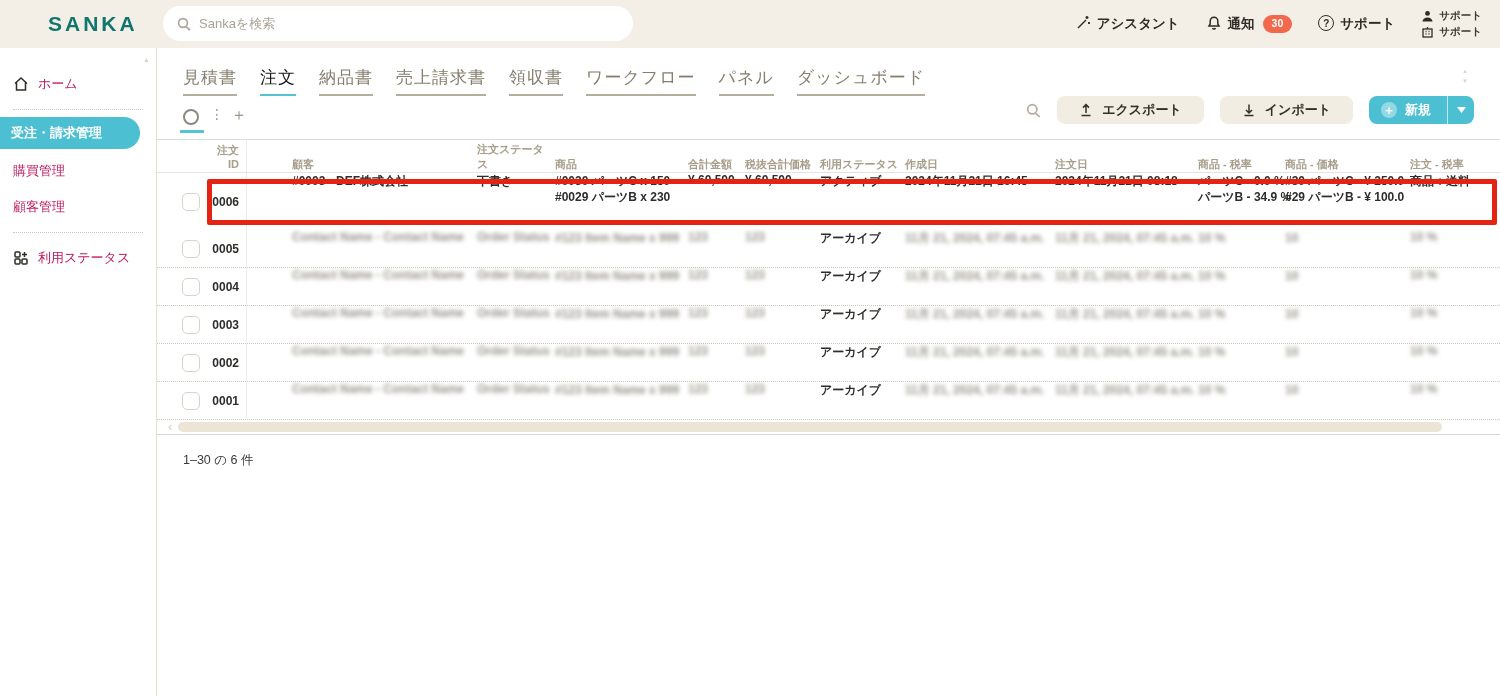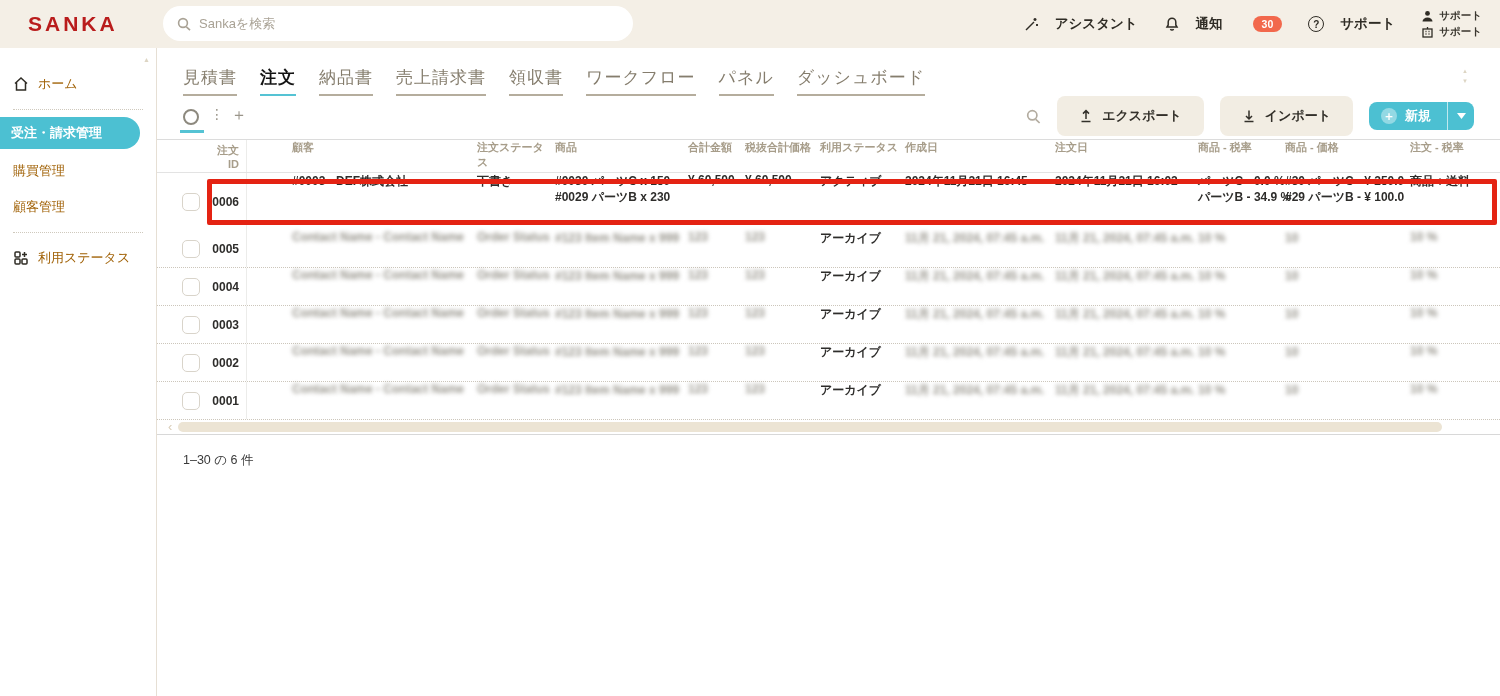--- a/index.html
+++ b/index.html
@@ -1,73 +1,73 @@
 <!DOCTYPE html>
 <html><head>
 <meta charset="utf-8">
 <style>
   *{box-sizing:border-box;margin:0;padding:0}
   html,body{width:1500px;height:696px;overflow:hidden;background:#fff;
     font-family:"Liberation Sans","DejaVu Sans",sans-serif;color:#3a372f}
   
   .topbar{position:absolute;left:0;top:0;width:1500px;height:48px;background:#f4efe6;
     display:flex;align-items:center;z-index:5}
-  .logo{width:157px;padding-left:28px;font-size:21px;font-weight:800;letter-spacing:3px;color:#b91c1c}
+  .logo{width:157px;padding-left:48px;font-size:21px;font-weight:800;letter-spacing:3px;color:#0f766e}
   .searchbar{position:absolute;left:163px;top:6px;width:470px;height:35px;background:#fff;
     border-radius:18px;display:flex;align-items:center;padding-left:14px;gap:8px}
   .searchbar input{border:none;outline:none;flex:1;font-size:13px;background:transparent;color:#333;
     font-family:inherit}
   .searchbar input::placeholder{color:#a9a295}
   .top-right{position:absolute;right:18px;top:0;height:48px;display:flex;align-items:center;gap:26px}
-  .top-item{display:flex;align-items:center;gap:16px;font-size:13.5px;font-weight:600;color:#2f2c25;cursor:pointer}
+  .top-item{display:flex;gap:6px;font-size:13.5px;font-weight:600;color:#2f2c25;cursor:pointer}
   .badge{background:#f2684c;color:#fff;font-size:10.5px;font-weight:700;border-radius:9px;
-    padding:2px 9px;margin-left:14px}
+    padding:2px 9px;margin-left:2px}
   .qcircle{width:16px;height:16px;border:1.6px solid #2f2c25;border-radius:50%;display:inline-flex;
     align-items:center;justify-content:center;font-size:10px;font-weight:700}
   .user-block{display:flex;flex-direction:column;gap:2px;font-size:10.5px;font-weight:600;cursor:pointer}
   .user-line{display:flex;align-items:center;gap:5px}
   
   .sidebar{position:absolute;left:0;top:48px;width:157px;height:648px;background:#fff;
     border-right:1px solid #e6dfd4;font-size:13px}
   .side-scroll-arrow{position:absolute;top:8px;right:6px;font-size:7px;color:#ddd5c3}
-  .snav{display:flex;align-items:center;gap:9px;padding:9px 0 9px 13px;color:#a16207;cursor:pointer}
+  .snav{display:flex;align-items:center;gap:9px;padding:9px 0 9px 13px;color:#be185d;cursor:pointer}
   .sdiv{border-top:1px dotted #cfc9bd;margin:7px 13px}
   .snav.active{background:#4cc0d2;color:#fff;font-weight:700;border-radius:0 16px 16px 0;
     width:140px;padding:7px 0 7px 11px;margin:4px 0}
   .side-bottom{position:absolute;left:0;bottom:8px;width:157px}
   .lang-row{display:flex;align-items:center;gap:16px;padding:8px 0 6px 13px;font-size:12.5px;
     color:#2f2c25;cursor:pointer}
   .foot-links{padding:2px 0 2px 13px;font-size:10px;color:#8b8475;display:flex;gap:5px}
   .foot-links span{cursor:pointer}
   
   .main{position:absolute;left:157px;top:48px;width:1343px;height:648px;background:#fff}
   .vscroll-hint{position:absolute;right:32px;top:20px;display:flex;flex-direction:column;gap:4px;
     font-size:6px;color:#ddd5c3}
   .tabs{display:flex;gap:23px;padding:18px 0 0 26px;font-size:17px}
   .tab{color:#857d6d;padding-bottom:5px;border-bottom:2px solid #b5ad9d;cursor:pointer;letter-spacing:1px}
-  .tab.active{color:#141414;font-weight:700;border-bottom:2.5px solid #55c3d4}
+  .tab.active{color:#141414;font-weight:400;border-bottom:2.5px solid #55c3d4}
   .toolbar{position:relative;height:36px;margin-top:8px;border-bottom:1px solid #dcdcdc}
   .view-circle{position:absolute;left:26px;top:5px;width:16px;height:16px;border:2.5px solid #8d897e;
     border-radius:50%;cursor:pointer}
   .view-underline{position:absolute;left:23px;top:26px;width:24px;height:2.5px;background:#55c3d4}
   .tb-dots{position:absolute;left:53px;top:2px;font-size:14px;color:#9a958a;cursor:pointer;letter-spacing:0}
   .tb-plus{position:absolute;left:74px;top:1px;font-size:16px;color:#9a958a;cursor:pointer}
   .tb-right{position:absolute;right:26px;top:-8px;display:flex;align-items:center;gap:16px}
   .tb-search{color:#b3aca0;cursor:pointer;display:flex}
-  .btn{display:flex;align-items:center;gap:9px;background:#f2ede3;border-radius:8px;height:40px;
+  .btn{display:flex;align-items:center;gap:9px;background:#f2ede3;border-radius:8px;height:28px;
     padding:0 22px;font-size:13px;font-weight:600;color:#33302a;cursor:pointer}
   .btn-new{display:flex;align-items:center;background:#4cc0d2;border-radius:8px;height:28px;
     color:#fff;font-weight:700;font-size:13px;cursor:pointer;overflow:hidden}
   .btn-new .seg-main{display:flex;align-items:center;gap:8px;padding:0 16px 0 12px;height:100%}
   .plus-circle{width:16px;height:16px;border-radius:50%;background:rgba(255,255,255,.4);display:flex;
     align-items:center;justify-content:center;font-size:12px;font-weight:700;color:#fff}
   .btn-new .seg-caret{width:27px;height:100%;border-left:1px solid rgba(255,255,255,.65);
     display:flex;align-items:center;justify-content:center;font-size:9px}
   
-  .thead{display:flex;align-items:flex-start;height:33px;border-bottom:1px solid #e3e3e3;
+  .thead{display:flex;align-items:flex-end;height:33px;border-bottom:1px solid #e3e3e3;
     font-size:11px;font-weight:700;color:#a79d8a}
   .row{display:flex;align-items:flex-start;position:relative;height:38px;border-bottom:1px dotted #ccc6bb;
     font-size:12px;cursor:pointer}
   .row.hl{height:57px;border-bottom:none}
   .cell{font-weight:600;color:#2e2d2b}
   .c-check{width:53px;display:flex;justify-content:flex-end;padding-right:10px;align-self:stretch;
     align-items:center}
   .cb{width:18px;height:18px;border:1.5px solid #d9d4ca;border-radius:5px;background:#fff;cursor:pointer}
   .c-id{width:37px;text-align:right;padding-right:7px;align-self:stretch;display:flex;
     align-items:center;justify-content:flex-end;border-right:1px solid #ececea}
@@ -278,21 +278,21 @@
         <div class="c-cust cell">#0003 - DEF株式会社</div>
         <div class="c-status cell">下書き</div>
         <div class="c-prod cell two-line">
           <div class="">#0030 パーツC x 150</div>
           <div class="">#0029 パーツB x 230</div>
         </div>
         <div class="c-total cell">¥ 60,500</div>
         <div class="c-sub cell">¥ 60,500</div>
         <div class="c-usage cell">アクティブ</div>
         <div class="c-created cell">2024年11月21日 16:45</div>
-        <div class="c-odate cell">2024年11月21日 16:02</div>
+        <div class="c-odate cell">2024年11月21日 08:18</div>
         <div class="c-ptax cell two-line">
           <div class="">パーツC - 0.0 %</div>
           <div class="">パーツB - 34.9 %</div>
         </div>
         <div class="c-pprice cell two-line">
           <div class="">#30 パーツC - ¥ 250.0</div>
           <div class="">#29 パーツB - ¥ 100.0</div>
         </div>
         <div class="c-otax cell">商品＋送料</div>
         <div class="red-frame"></div>

